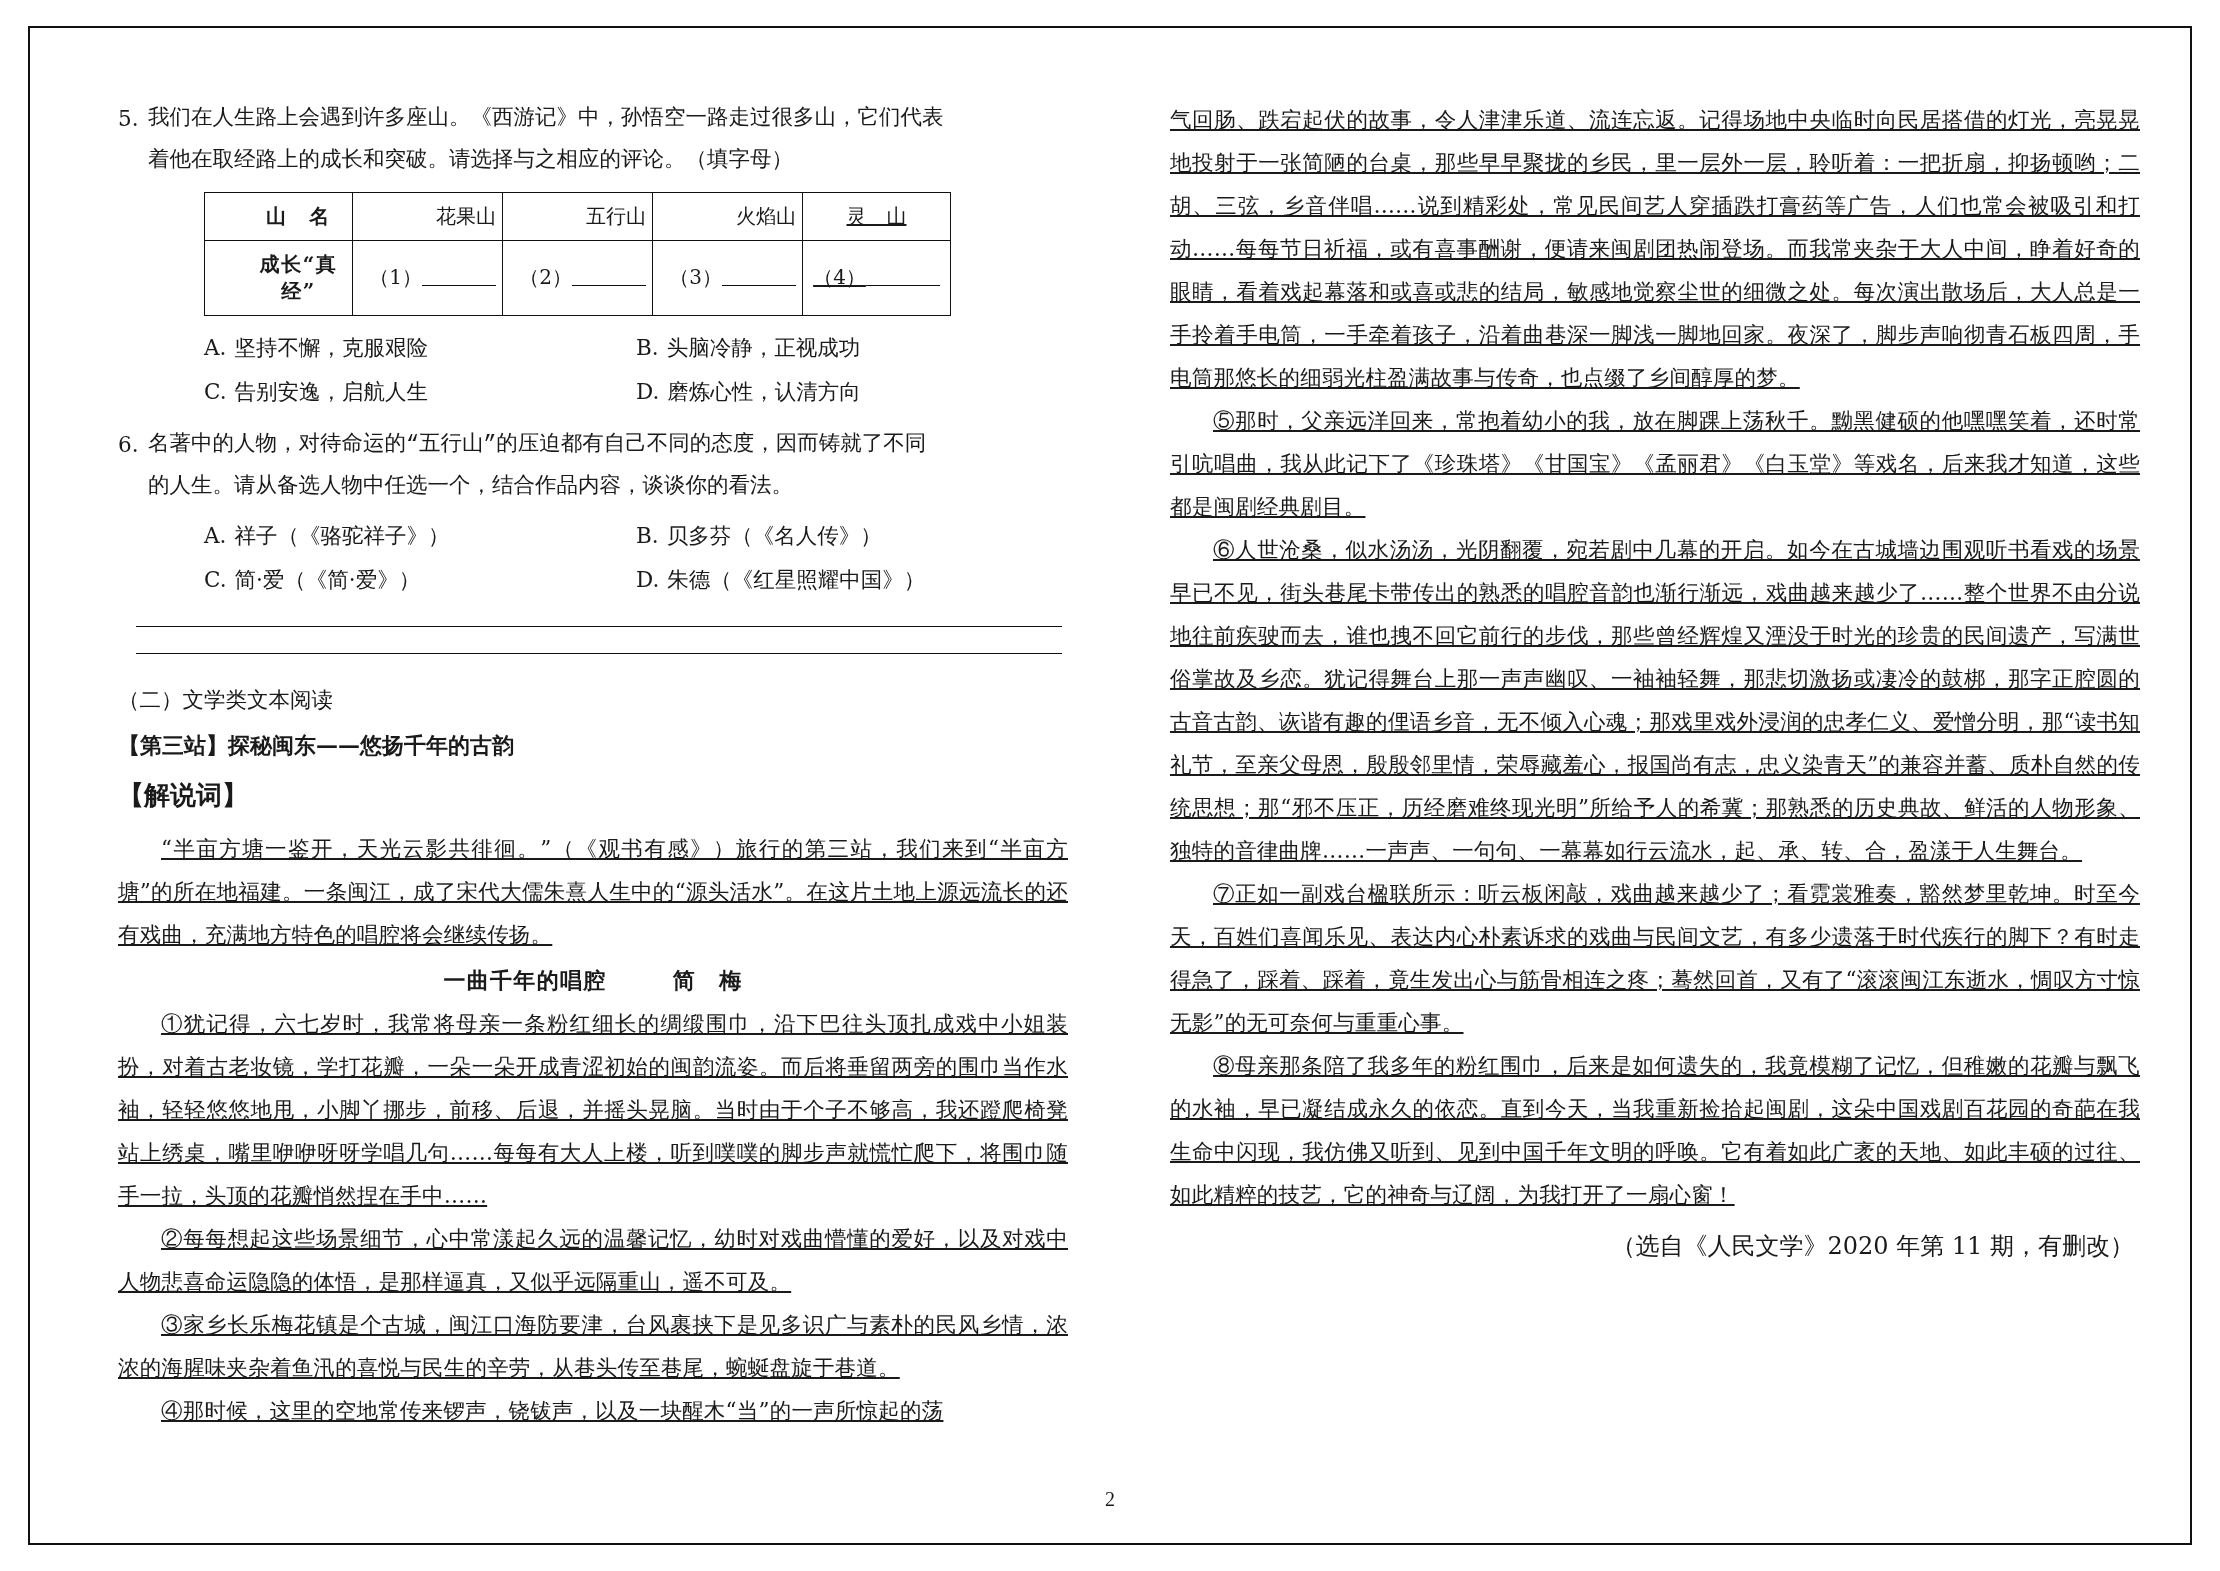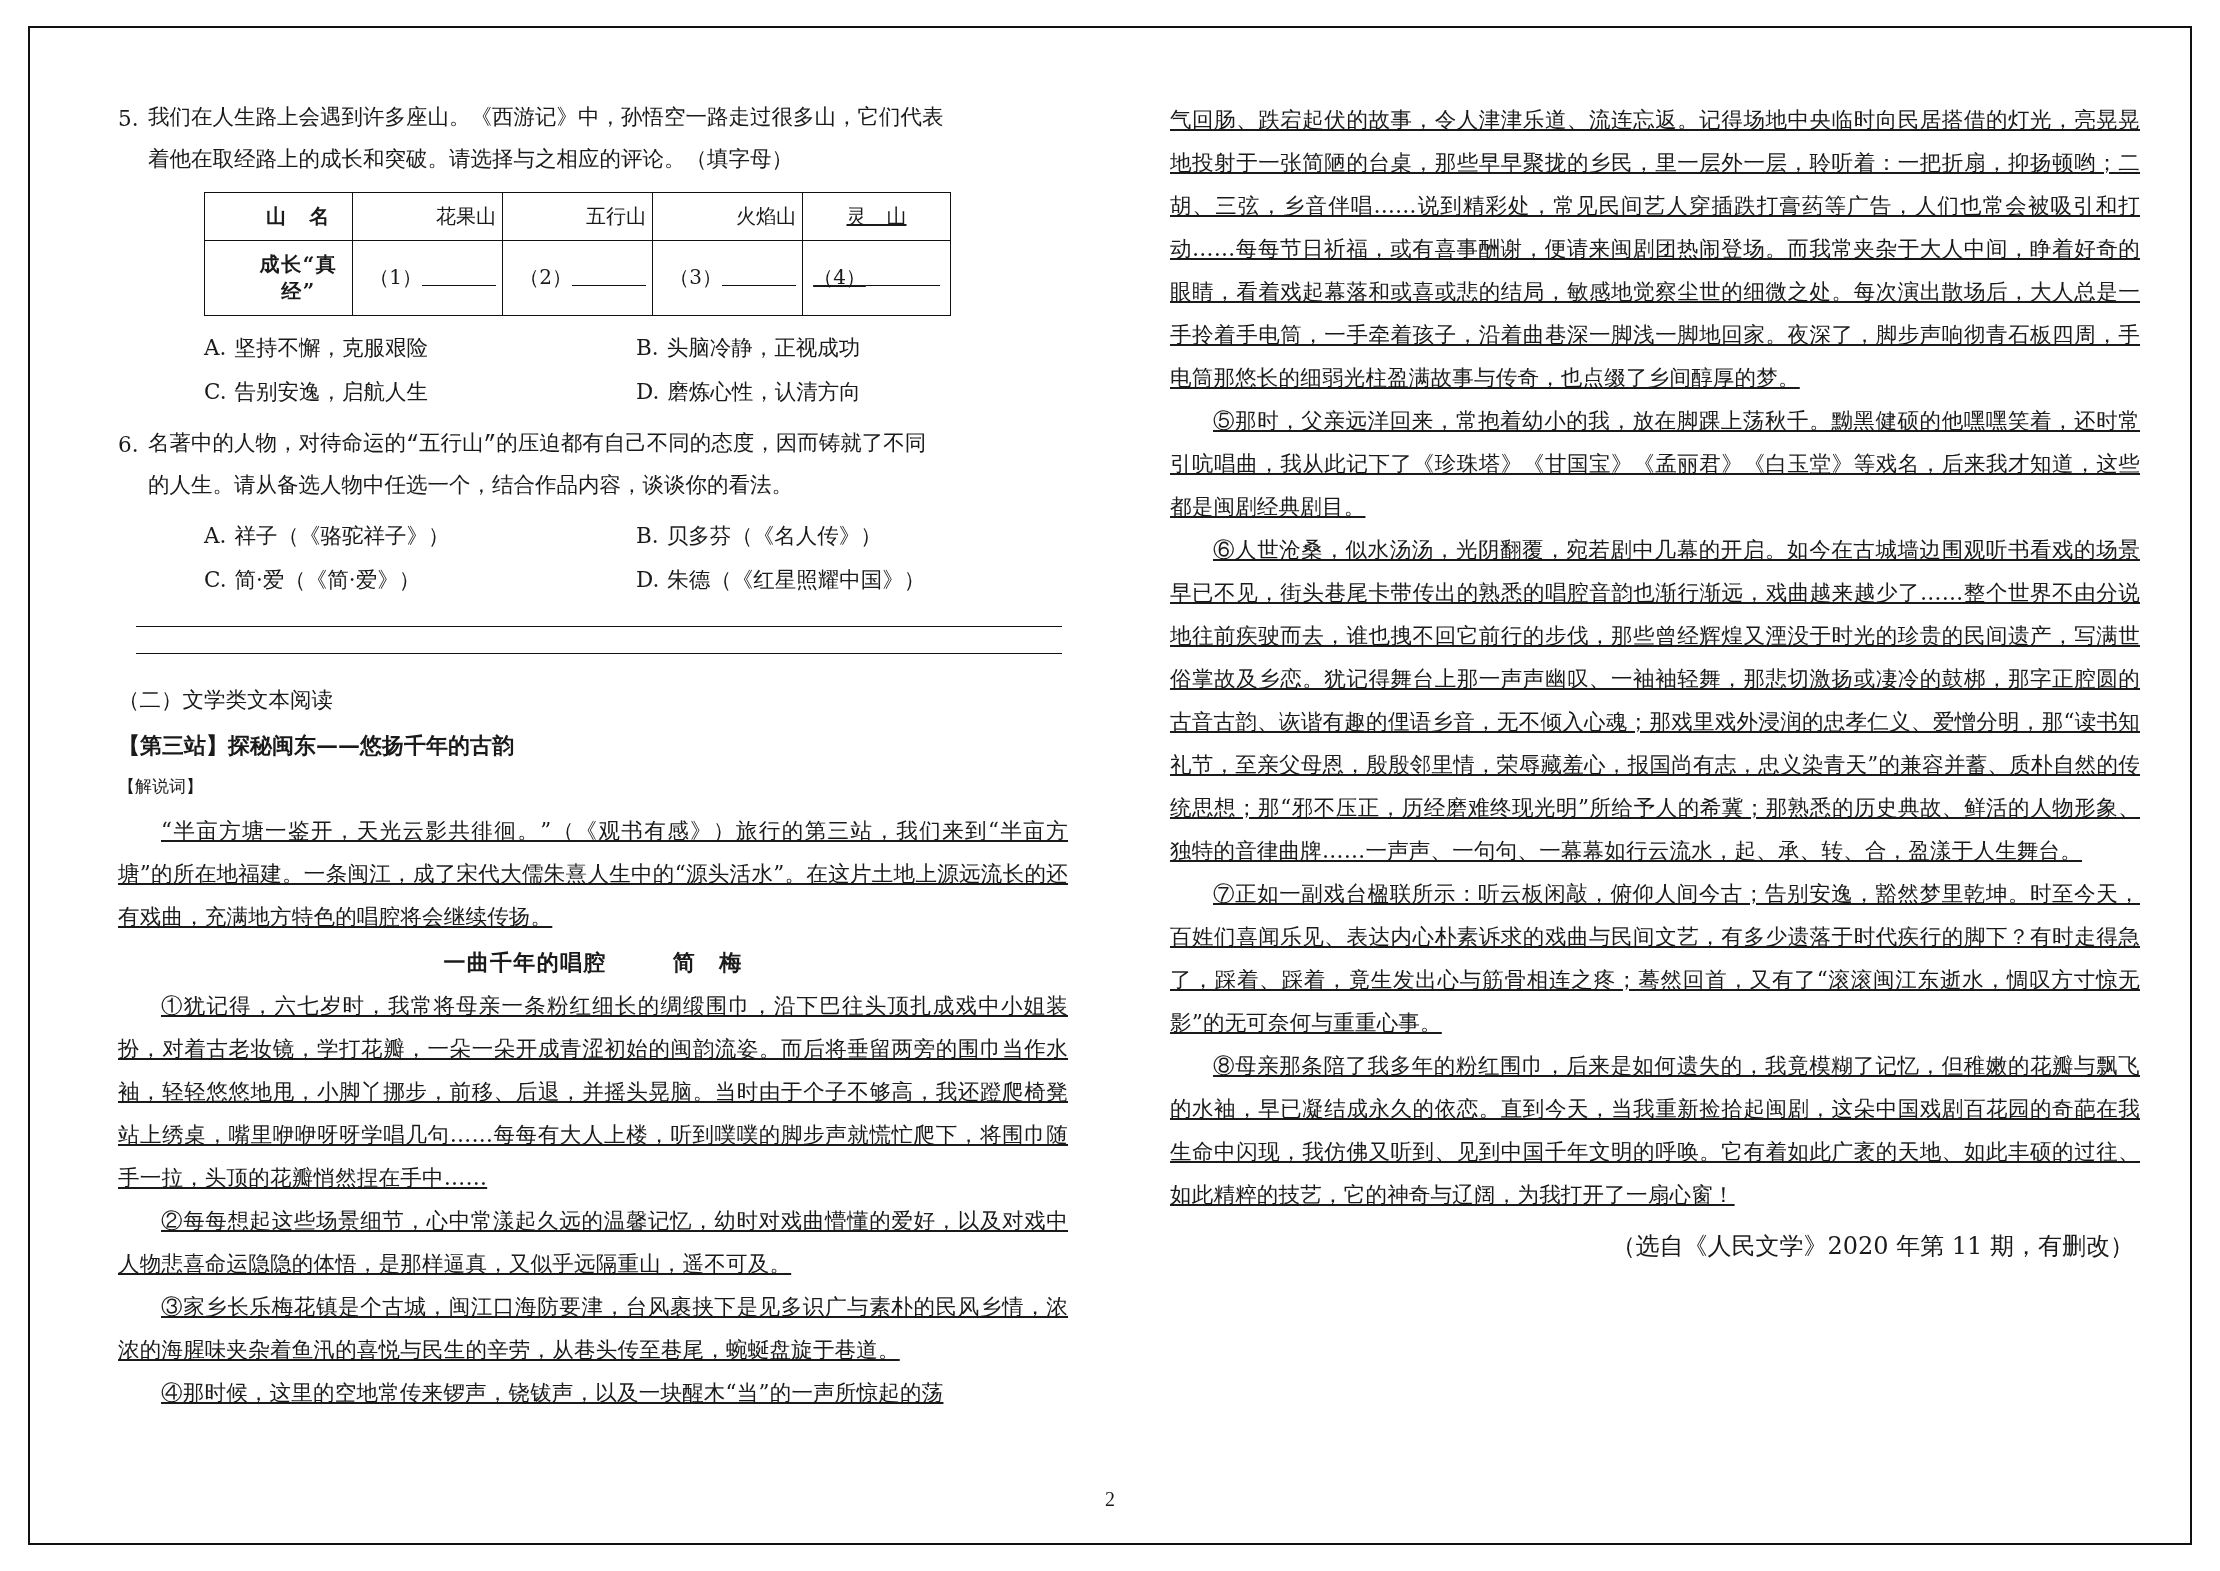--- a/index.html
+++ b/index.html
@@ -99,22 +99,22 @@
     line-height:1.9;
     margin:8px 0 2px 0;
   }
   .sec-bold{
     font-weight:bold;
     font-size:22px;
     line-height:2.0;
     margin:2px 0;
   }
   .sec-bold2{
-    font-weight:normal;
-    font-size:17px;
+    font-weight:bold;
+    font-size:26px;
     line-height:2.0;
     margin:2px 0 6px 0;
   }
   .body-p{
     font-size:21.5px;
     line-height:2.0;
     text-indent:43px;
     margin:0;
     text-align:justify;
     letter-spacing:0.01em;
@@ -245,21 +245,21 @@
       <p class="body-p">①犹记得，六七岁时，我常将母亲一条粉红细长的绸缎围巾，沿下巴往头顶扎成戏中小姐装扮，对着古老妆镜，学打花瓣，一朵一朵开成青涩初始的闽韵流姿。而后将垂留两旁的围巾当作水袖，轻轻悠悠地甩，小脚丫挪步，前移、后退，并摇头晃脑。当时由于个子不够高，我还蹬爬椅凳站上绣桌，嘴里咿咿呀呀学唱几句……每每有大人上楼，听到噗噗的脚步声就慌忙爬下，将围巾随手一拉，头顶的花瓣悄然捏在手中……</p>
       <p class="body-p">②每每想起这些场景细节，心中常漾起久远的温馨记忆，幼时对戏曲懵懂的爱好，以及对戏中人物悲喜命运隐隐的体悟，是那样逼真，又似乎远隔重山，遥不可及。</p>
       <p class="body-p">③家乡长乐梅花镇是个古城，闽江口海防要津，台风裹挟下是见多识广与素朴的民风乡情，浓浓的海腥味夹杂着鱼汛的喜悦与民生的辛劳，从巷头传至巷尾，蜿蜒盘旋于巷道。</p>
       <p class="body-p">④那时候，这里的空地常传来锣声，铙钹声，以及一块醒木“当”的一声所惊起的荡</p>
     </div>
 
     <div class="col col-right">
       <p class="body-p noind">气回肠、跌宕起伏的故事，令人津津乐道、流连忘返。记得场地中央临时向民居搭借的灯光，亮晃晃地投射于一张简陋的台桌，那些早早聚拢的乡民，里一层外一层，聆听着：一把折扇，抑扬顿哟；二胡、三弦，乡音伴唱……说到精彩处，常见民间艺人穿插跌打膏药等广告，人们也常会被吸引和打动……每每节日祈福，或有喜事酬谢，便请来闽剧团热闹登场。而我常夹杂于大人中间，睁着好奇的眼睛，看着戏起幕落和或喜或悲的结局，敏感地觉察尘世的细微之处。每次演出散场后，大人总是一手拎着手电筒，一手牵着孩子，沿着曲巷深一脚浅一脚地回家。夜深了，脚步声响彻青石板四周，手电筒那悠长的细弱光柱盈满故事与传奇，也点缀了乡间醇厚的梦。</p>
       <p class="body-p">⑤那时，父亲远洋回来，常抱着幼小的我，放在脚踝上荡秋千。黝黑健硕的他嘿嘿笑着，还时常引吭唱曲，我从此记下了《珍珠塔》《甘国宝》《孟丽君》《白玉堂》等戏名，后来我才知道，这些都是闽剧经典剧目。</p>
       <p class="body-p">⑥人世沧桑，似水汤汤，光阴翻覆，宛若剧中几幕的开启。如今在古城墙边围观听书看戏的场景早已不见，街头巷尾卡带传出的熟悉的唱腔音韵也渐行渐远，戏曲越来越少了……整个世界不由分说地往前疾驶而去，谁也拽不回它前行的步伐，那些曾经辉煌又湮没于时光的珍贵的民间遗产，写满世俗掌故及乡恋。犹记得舞台上那一声声幽叹、一袖袖轻舞，那悲切激扬或凄冷的鼓梆，那字正腔圆的古音古韵、诙谐有趣的俚语乡音，无不倾入心魂；那戏里戏外浸润的忠孝仁义、爱憎分明，那“读书知礼节，至亲父母恩，殷殷邻里情，荣辱藏羞心，报国尚有志，忠义染青天”的兼容并蓄、质朴自然的传统思想；那“邪不压正，历经磨难终现光明”所给予人的希冀；那熟悉的历史典故、鲜活的人物形象、独特的音律曲牌……一声声、一句句、一幕幕如行云流水，起、承、转、合，盈漾于人生舞台。</p>
-      <p class="body-p">⑦正如一副戏台楹联所示：听云板闲敲，俯仰人间今古；告别安逸，豁然梦里乾坤。时至今天，百姓们喜闻乐见、表达内心朴素诉求的戏曲与民间文艺，有多少遗落于时代疾行的脚下？有时走得急了，踩着、踩着，竟生发出心与筋骨相连之疼；蓦然回首，又有了“滚滚闽江东逝水，惆叹方寸惊无影”的无可奈何与重重心事。</p>
+      <p class="body-p">⑦正如一副戏台楹联所示：听云板闲敲，戏曲越来越少了；看霓裳雅奏，豁然梦里乾坤。时至今天，百姓们喜闻乐见、表达内心朴素诉求的戏曲与民间文艺，有多少遗落于时代疾行的脚下？有时走得急了，踩着、踩着，竟生发出心与筋骨相连之疼；蓦然回首，又有了“滚滚闽江东逝水，惆叹方寸惊无影”的无可奈何与重重心事。</p>
       <p class="body-p">⑧母亲那条陪了我多年的粉红围巾，后来是如何遗失的，我竟模糊了记忆，但稚嫩的花瓣与飘飞的水袖，早已凝结成永久的依恋。直到今天，当我重新捡拾起闽剧，这朵中国戏剧百花园的奇葩在我生命中闪现，我仿佛又听到、见到中国千年文明的呼唤。它有着如此广袤的天地、如此丰硕的过往、如此精粹的技艺，它的神奇与辽阔，为我打开了一扇心窗！</p>
       <div class="src">（选自《人民文学》2020 年第 11 期，有删改）</div>
     </div>
 
   </div>
 
   <div class="pageno">2</div>
 </div>
 
 </body></html>

